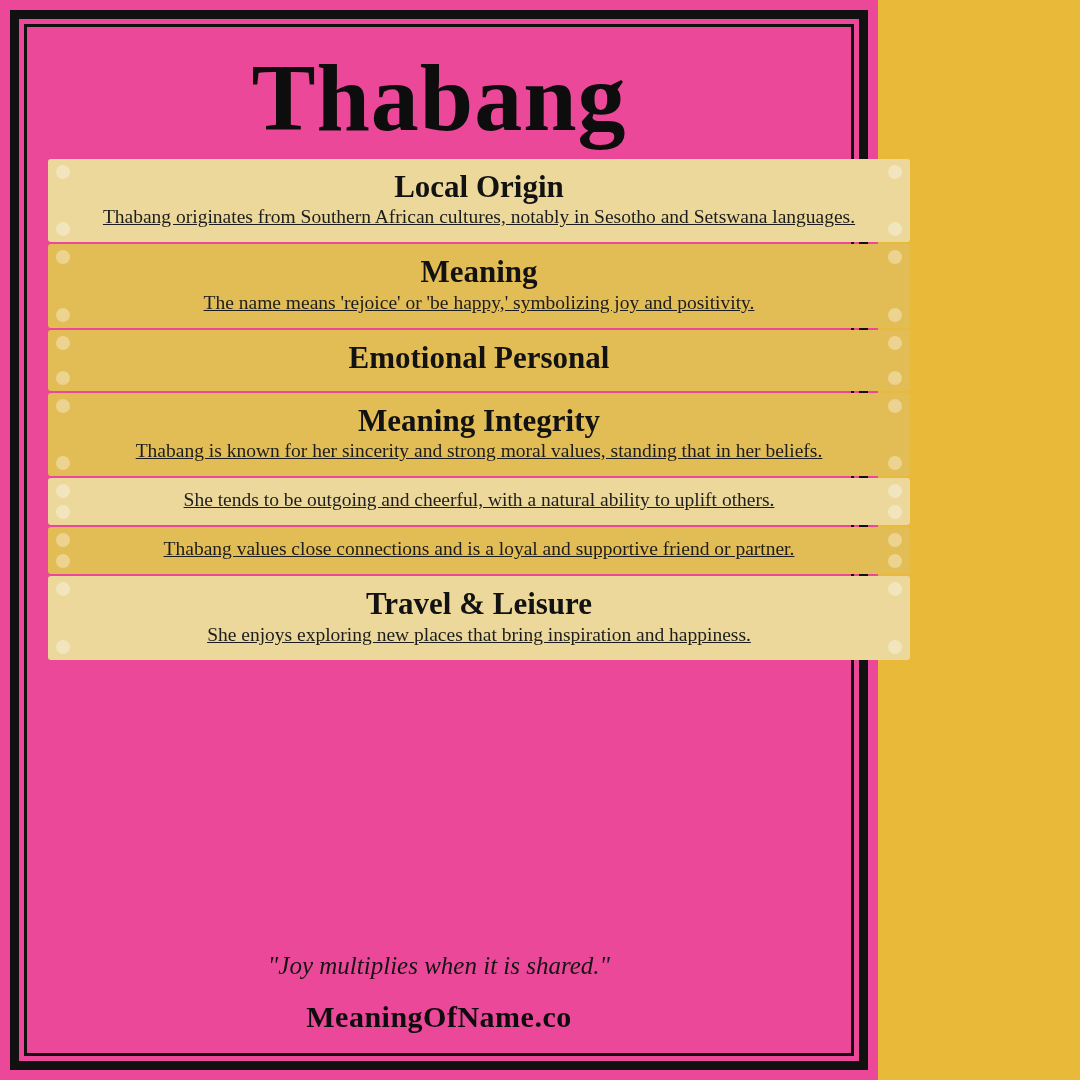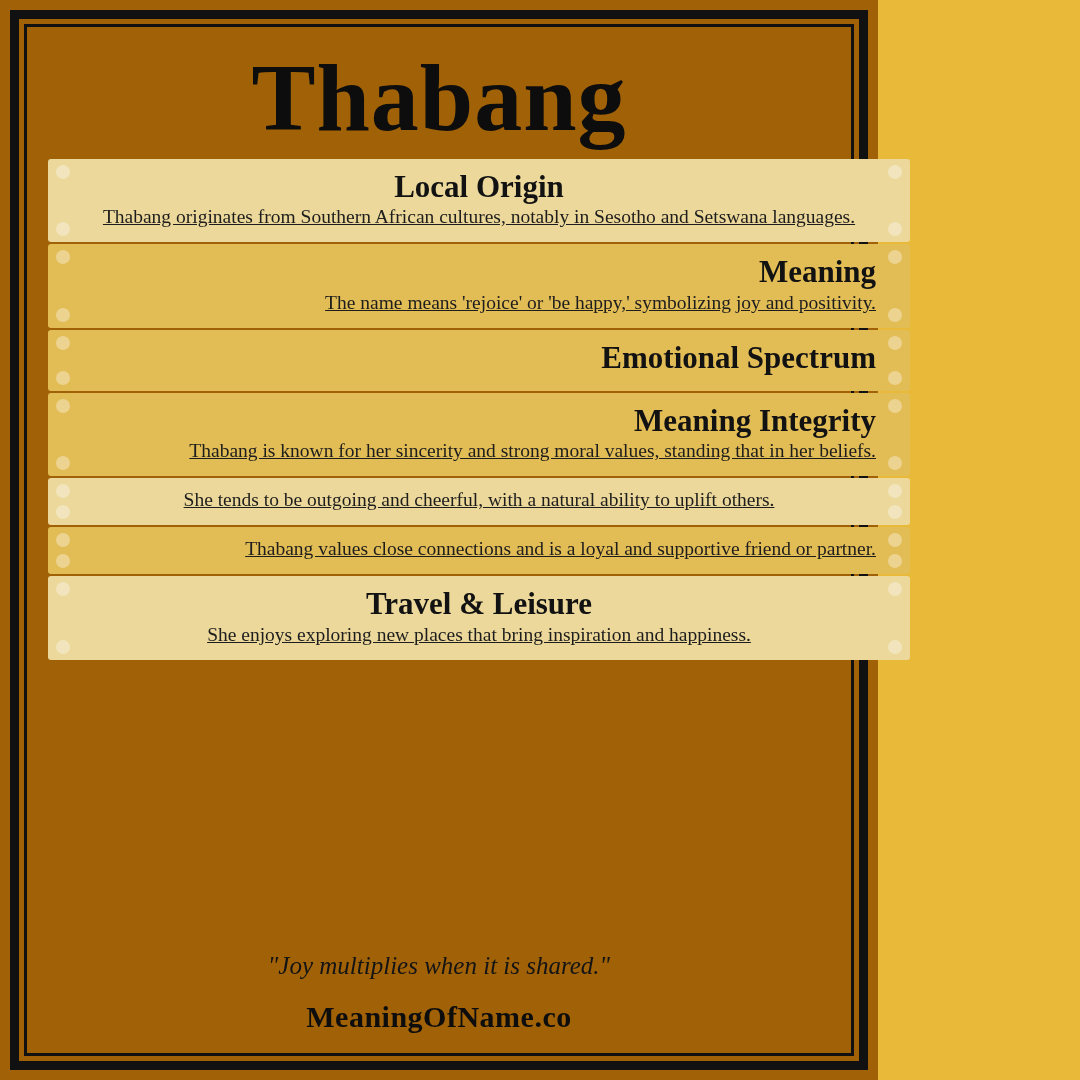--- a/index.html
+++ b/index.html
@@ -11,21 +11,21 @@
     height: 1080px;
     background: #e9b93a;
     font-family: "Liberation Serif", serif;
     overflow: hidden;
   }
   .poster {
     position: relative;
     width: 878px;
     height: 1080px;
     box-sizing: border-box;
-    background: #a16207;
+    background: #ec4899;
   }
   
   .frame-outer {
     position: absolute;
     left: 10px;
     top: 10px;
     right: 10px;
     bottom: 10px;
     border: 9px solid #111111;
     box-sizing: border-box;
@@ -74,21 +74,20 @@
     box-sizing: border-box;
     padding: 10px 34px 14px 34px;
     text-align: center;
     border-radius: 3px;
   }
   .card.light {
     background: #ecd89a;
   }
   .card.dark {
     background: #e2bc55;
-    text-align: right;
   }
   
   .card::before, .card::after {
     content: "";
     position: absolute;
     width: 14px;
     height: 14px;
     border-radius: 50%;
     background: rgba(255,255,255,0.35);
     top: 6px;
@@ -165,21 +164,21 @@
       <div class="card dark">
         <span class="dot-bl"></span>
         <span class="dot-br"></span>
         <div class="card-title">Meaning</div>
         <div class="card-desc">The name means 'rejoice' or 'be happy,' symbolizing joy and positivity.</div>
       </div>
 
       <div class="card dark">
         <span class="dot-bl"></span>
         <span class="dot-br"></span>
-        <div class="card-title">Emotional Spectrum</div>
+        <div class="card-title">Emotional Personal</div>
       </div>
 
       <div class="card dark">
         <span class="dot-bl"></span>
         <span class="dot-br"></span>
         <div class="card-title">Meaning Integrity</div>
         <div class="card-desc">Thabang is known for her sincerity and strong moral values, standing that in her beliefs.</div>
       </div>
 
       <div class="card light">

